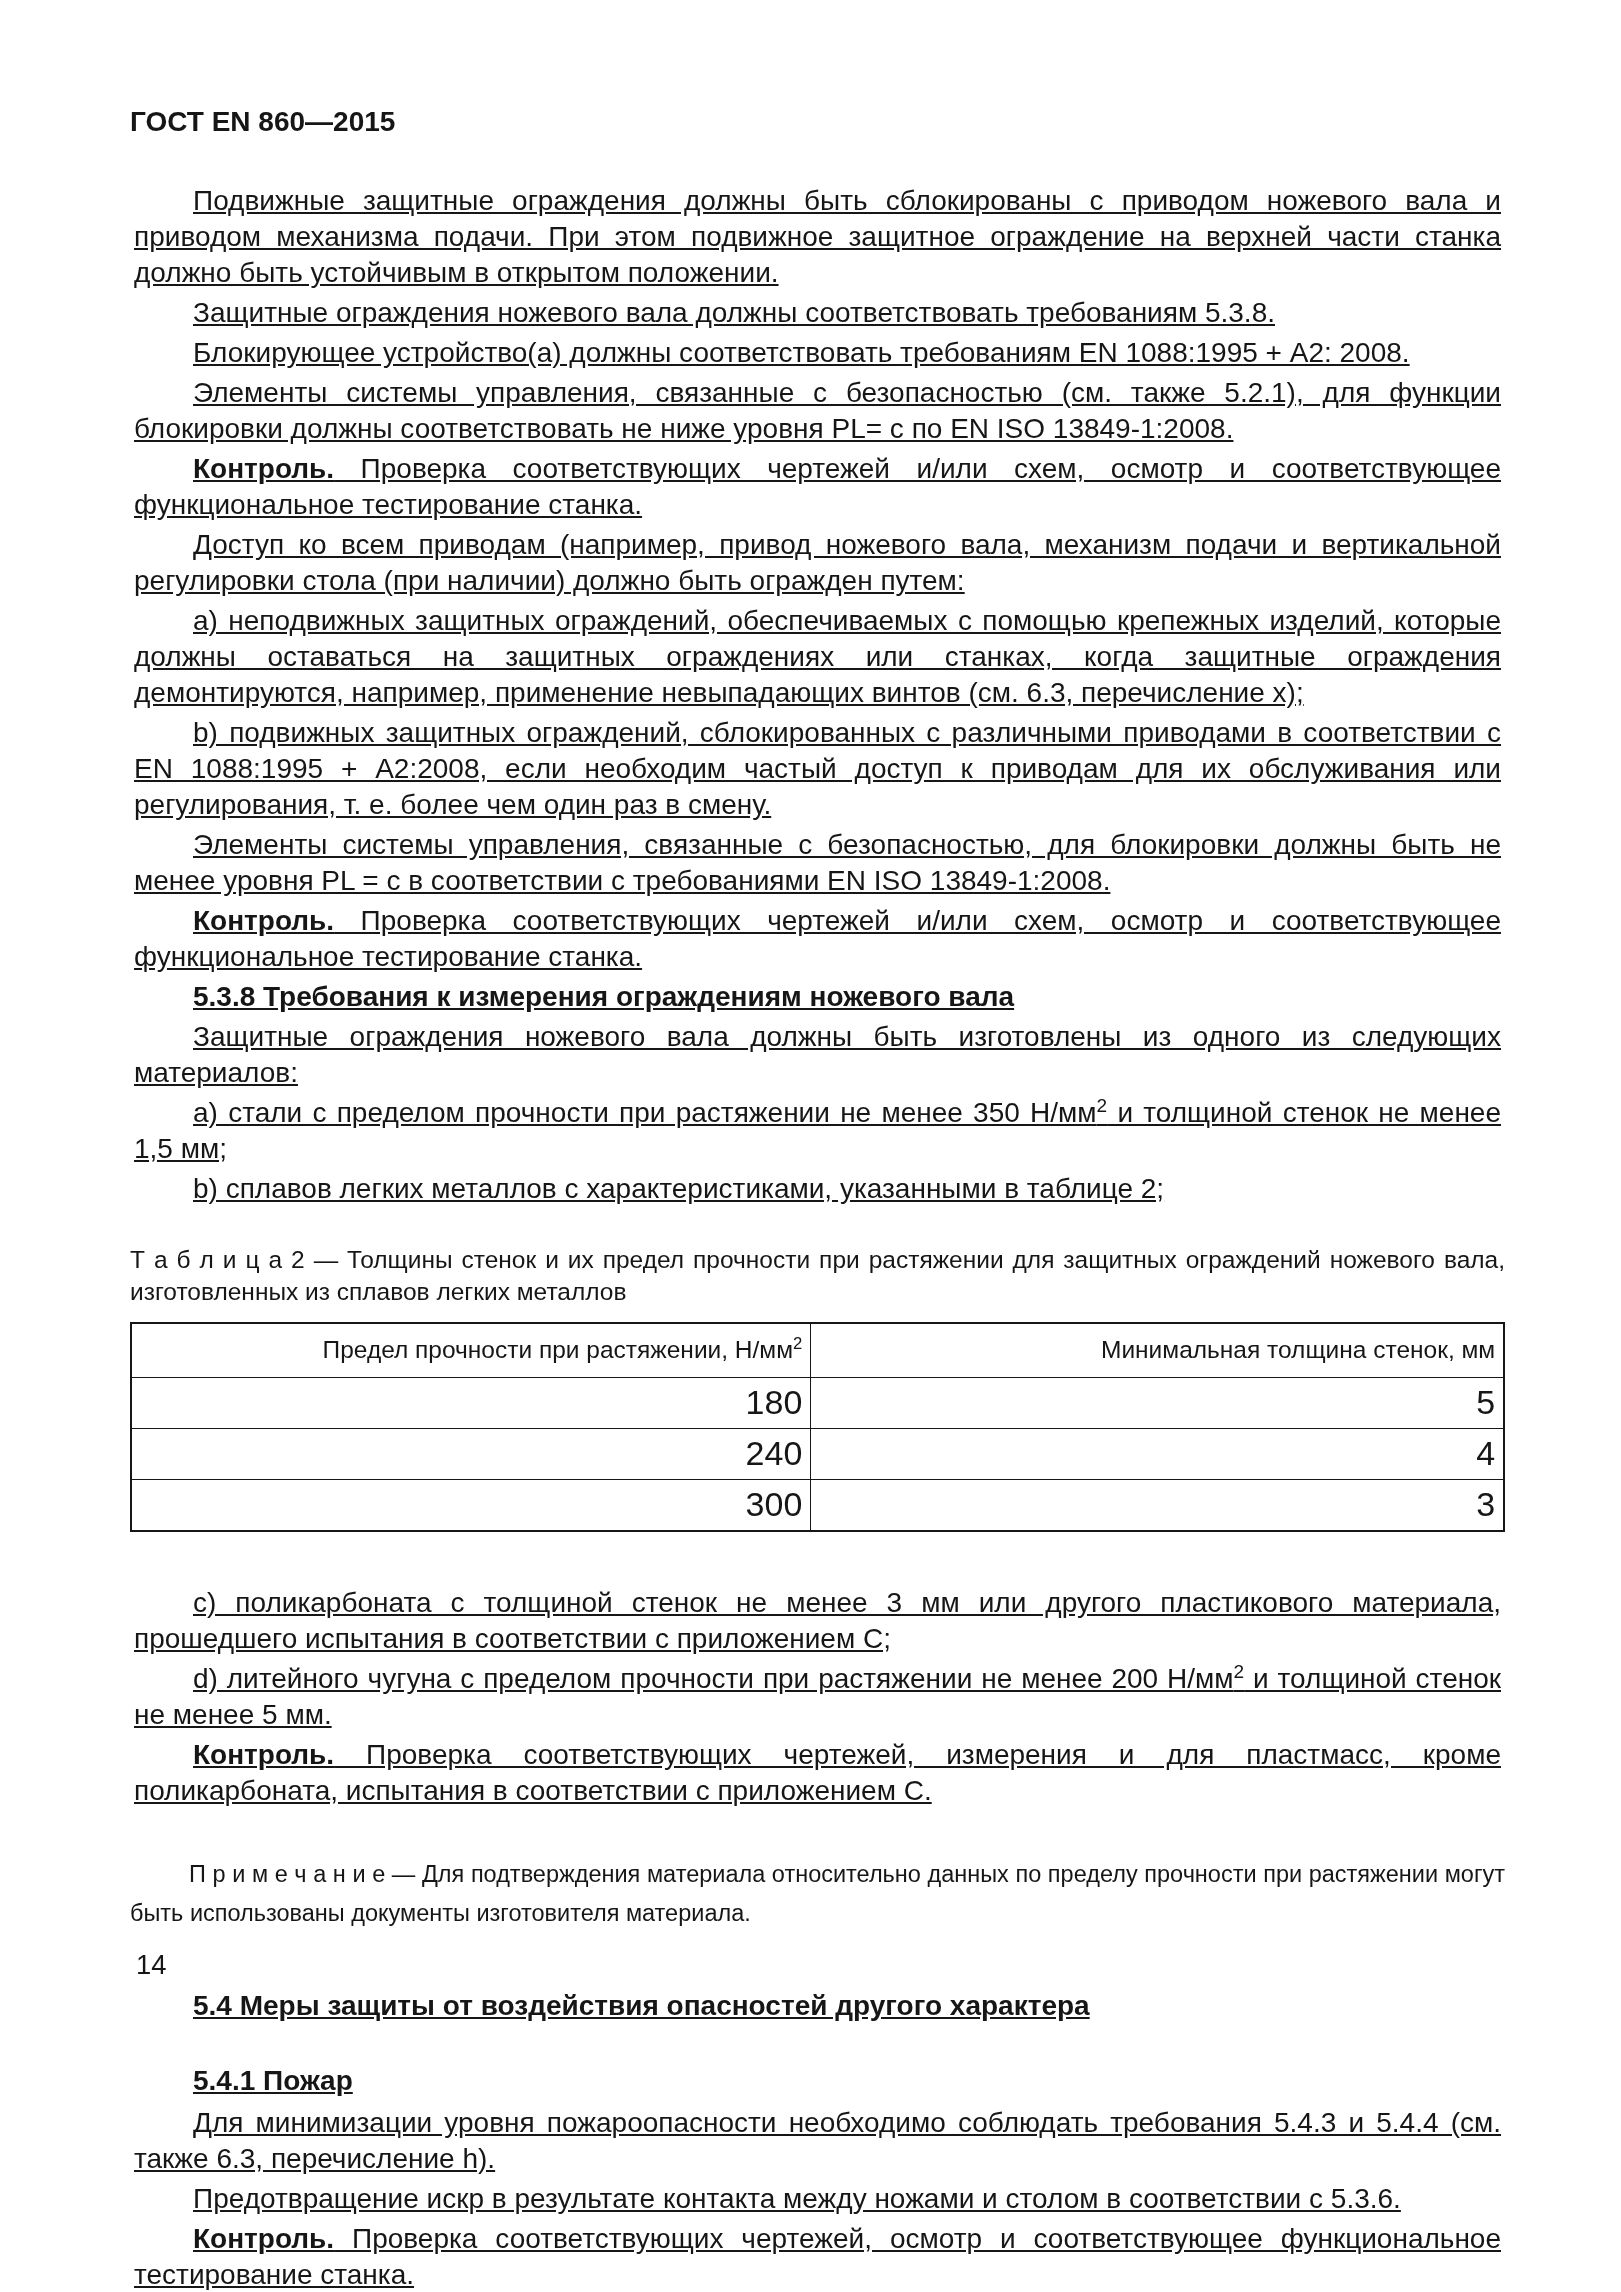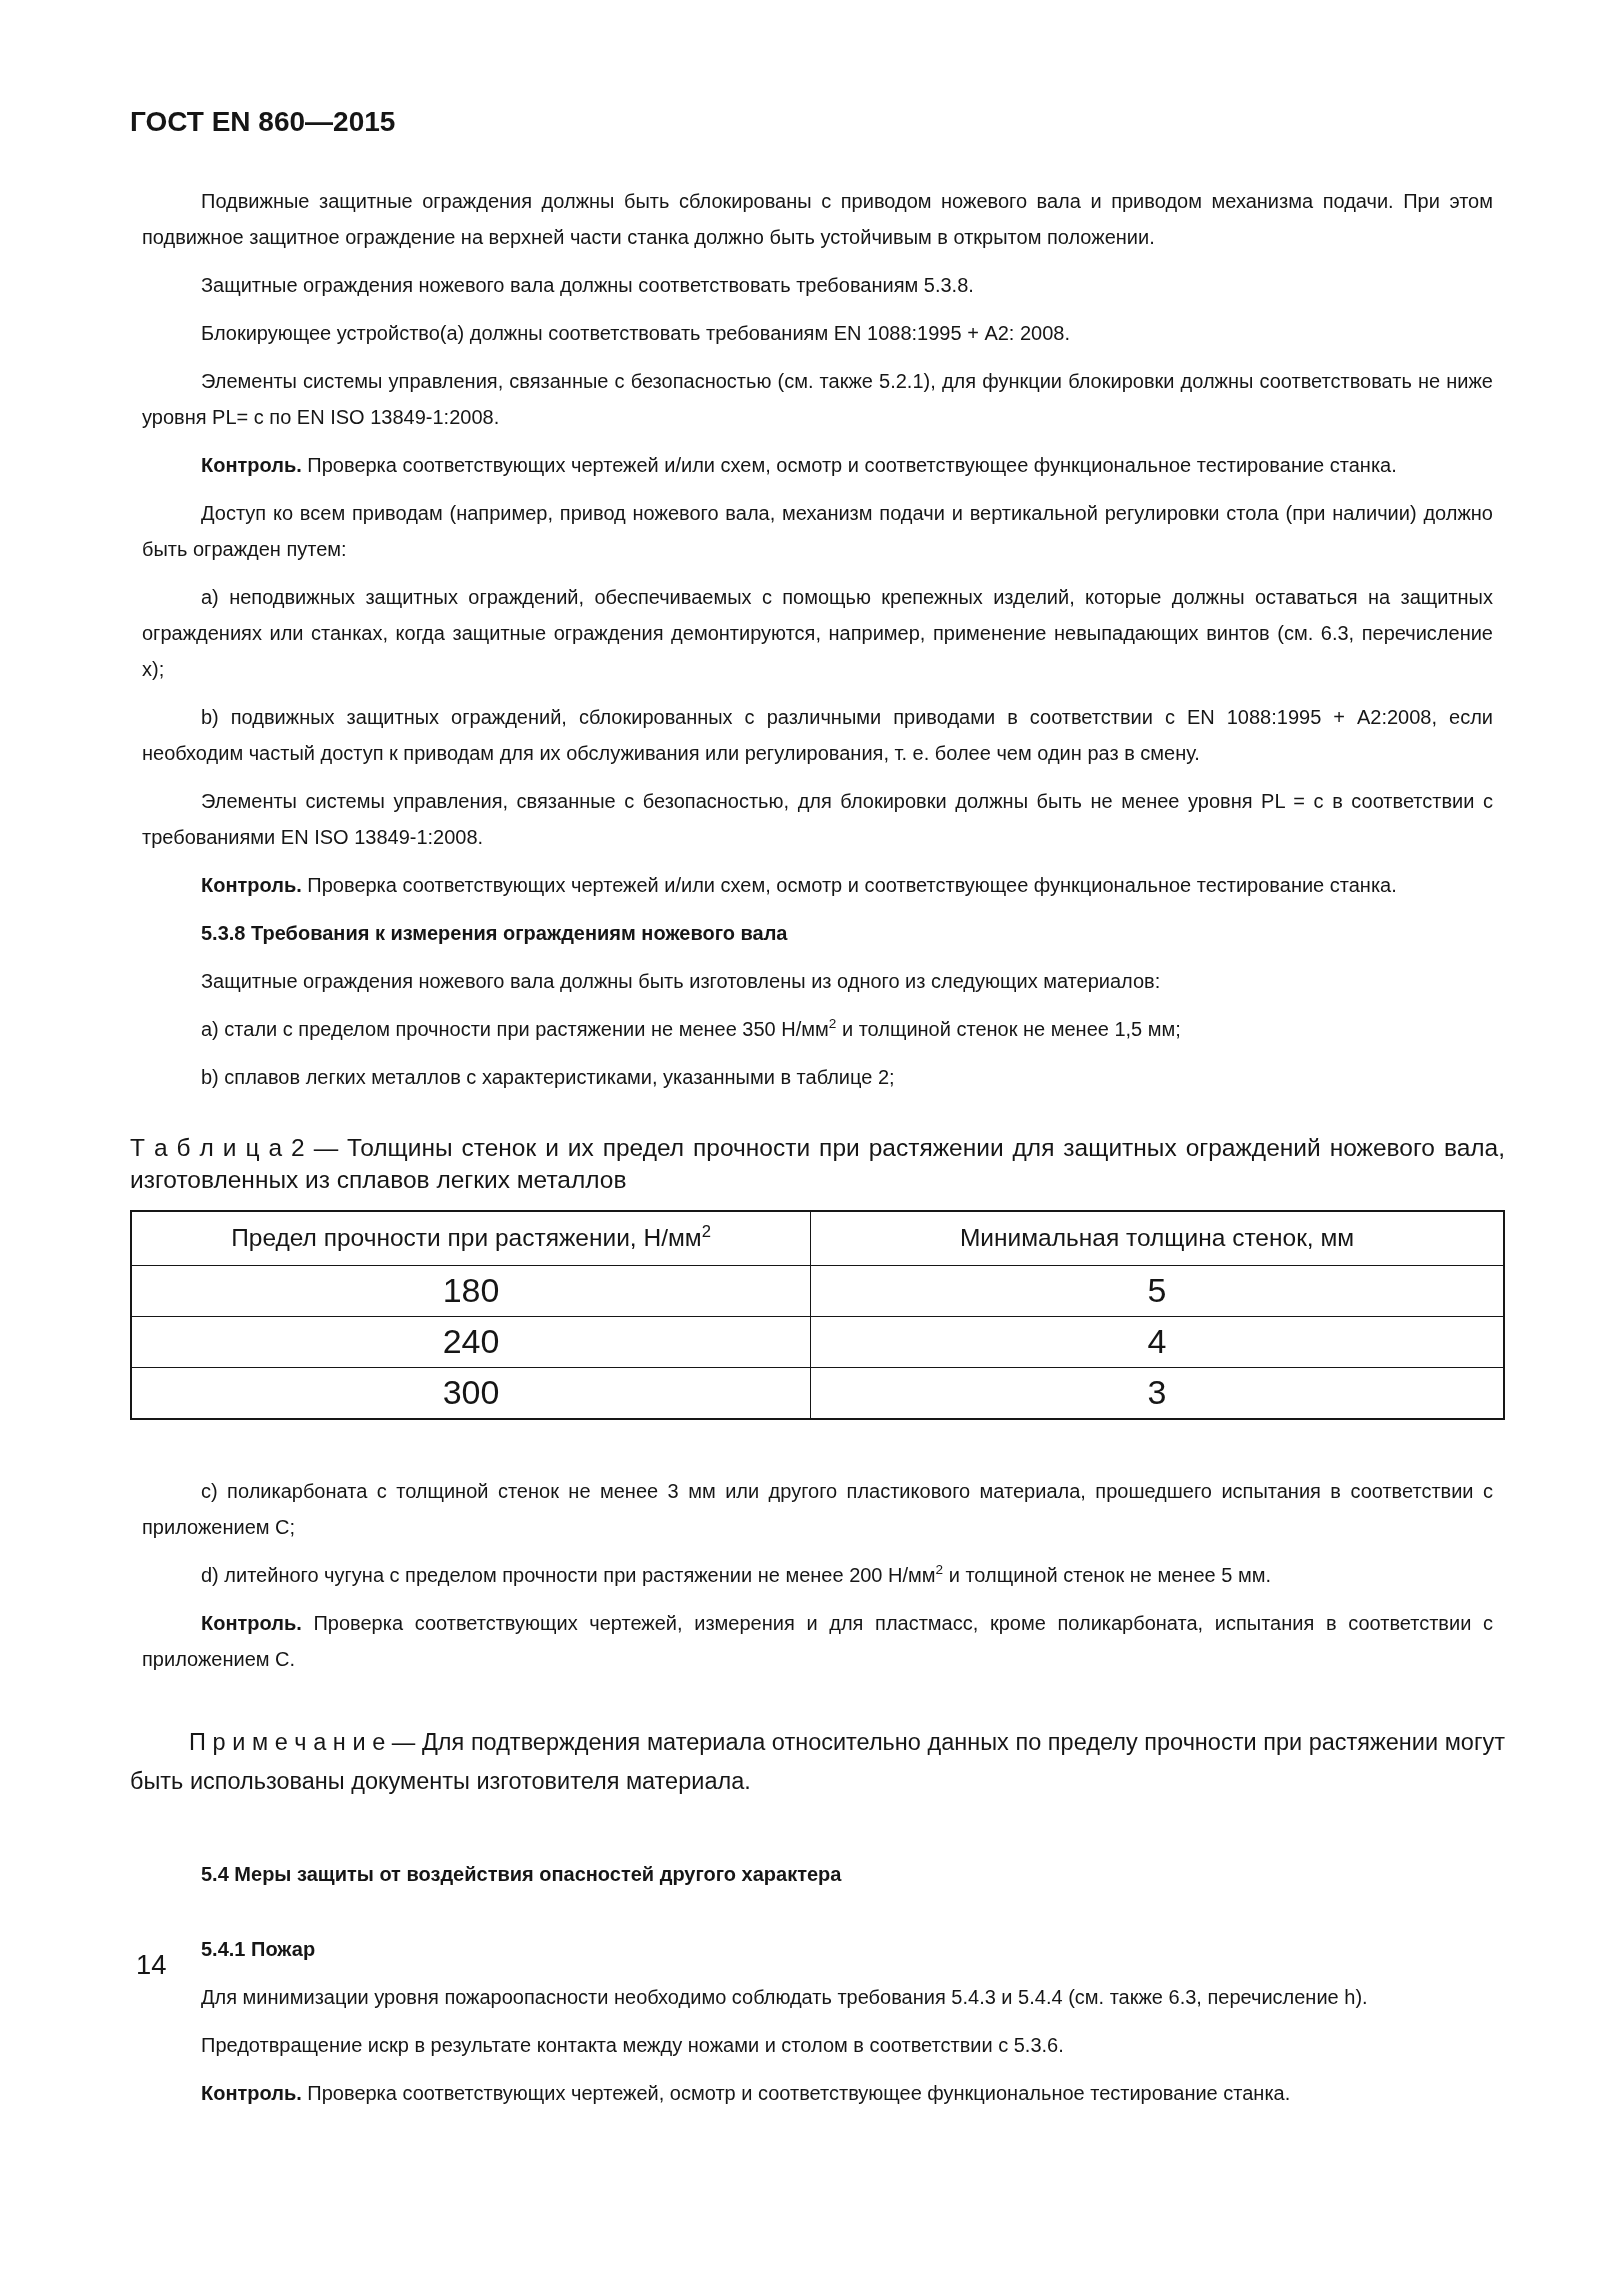--- a/index.html
+++ b/index.html
@@ -21,25 +21,26 @@
     height: 2293px;
     padding: 100px 116px 0 130px;
     position: relative;
   }
   .doc-header {
     font-size: 28px;
     font-weight: 700;
     margin: 6px 0 45px 0;
   }
   .para {
-    margin: 12px;
-    font-size: 20px;
+    margin: 4px;
+    font-size: 28px;
     line-height: 36px;
     text-align: justify;
     text-indent: 59px;
+    text-decoration: underline;
   }
   .para b { font-weight: 700; }
   .heading {
     font-weight: 700;
   }
   .mt-sec   { margin-top: 55px; }   
   .mt-sub   { margin-top: 39px; margin-bottom: 5.9px; }   
   sup {
     font-size: 0.68em;
     vertical-align: super;
@@ -54,21 +55,21 @@
   }
   table.tbl {
     width: 100%;
     border-collapse: collapse;
     border: 2px solid #161616;
     margin: 0 0 53px 0;
     table-layout: fixed;
   }
   table.tbl th, table.tbl td {
     border: 1px solid #161616;
-    text-align: center;
+    text-align: right;
     vertical-align: middle;
     padding: 0 7.8px;
   }
   table.tbl th {
     font-weight: 400;
     font-size: 24.5px;
     height: 53px;
   }
   table.tbl td {
     font-size: 34px;

